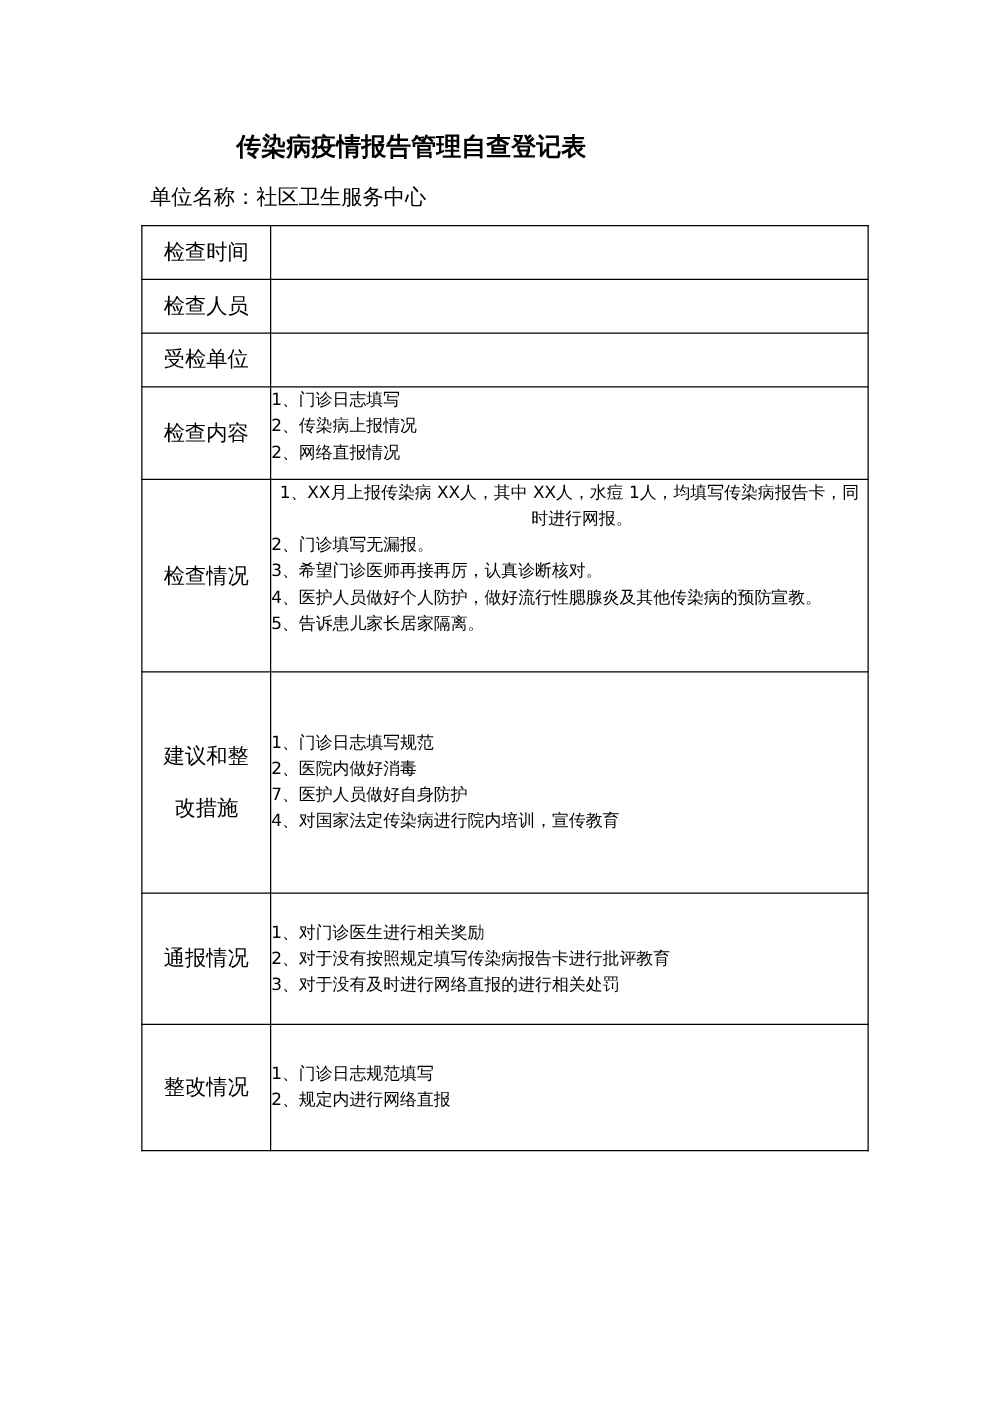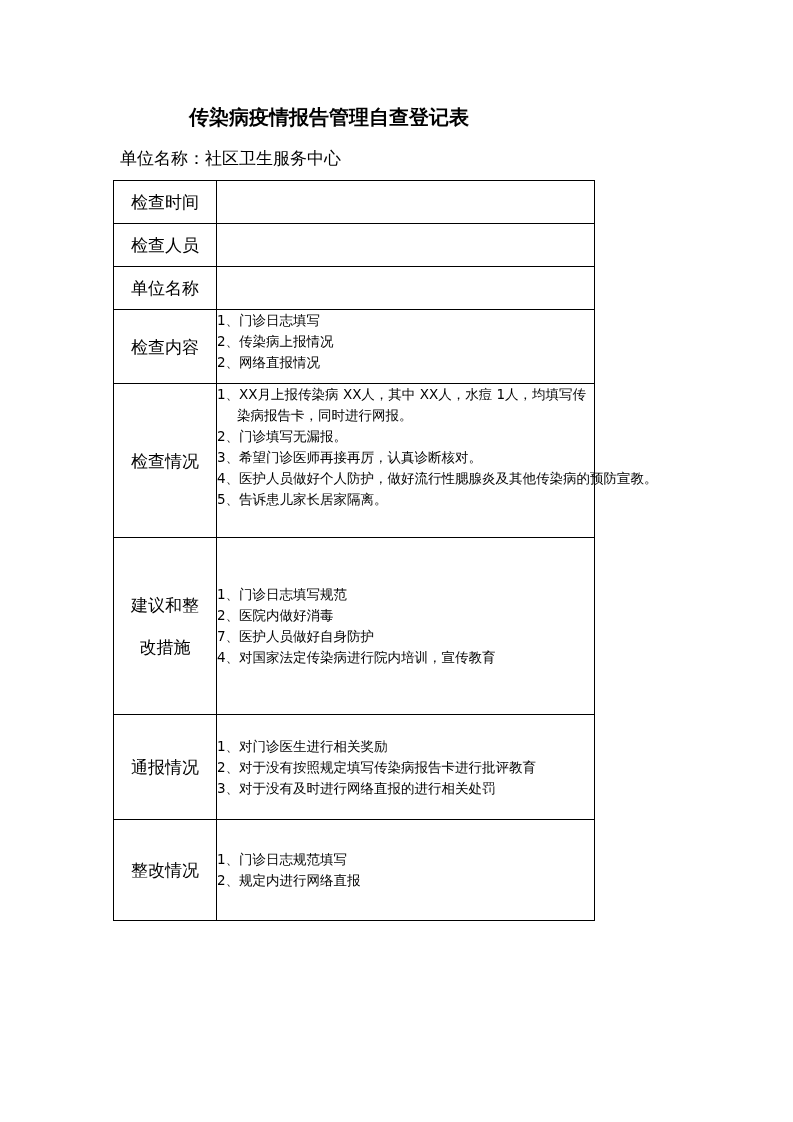--- a/index.html
+++ b/index.html
@@ -30,21 +30,21 @@
       position: absolute;
       left: 120px;
       top: 146px;
       font-size: 17px;
       line-height: 24px;
     }
     table.form {
       position: absolute;
       left: 113px;
       top: 180px;
-      width: 482px;
+      width: 582px;
       border-collapse: collapse;
       table-layout: fixed;
     }
     table.form td {
       border: 1px solid #000000;
       padding: 0;
       vertical-align: middle;
     }
     td.label-cell {
       width: 102px;
@@ -67,41 +67,42 @@
       vertical-align: top;
     }
     .item {
       display: block;
       white-space: nowrap;
     }
     .item.wrap {
       white-space: normal;
       padding-left: 20px;
       text-indent: -20px;
+      text-align: center;
     }
   </style>
 </head>
 <body>
 
 <div class="doc-title">传染病疫情报告管理自查登记表</div>
 
 <div class="unit-line"><span>单位名称：</span><span>社区卫生服务中心</span></div>
 
 <table class="form">
   <tbody>
     <tr style="height:42px">
       <td class="label-cell">检查时间</td>
       <td class="content-cell"></td>
     </tr>
     <tr style="height:42px">
       <td class="label-cell">检查人员</td>
       <td class="content-cell"></td>
     </tr>
     <tr style="height:42px">
-      <td class="label-cell">单位名称</td>
+      <td class="label-cell">受检单位</td>
       <td class="content-cell"></td>
     </tr>
     <tr style="height:74px">
       <td class="label-cell">检查内容</td>
       <td class="content-cell top" style="padding-top:0px;margin-top:31px;">
         <span class="item">1、门诊日志填写</span>
         <span class="item">2、传染病上报情况</span>
         <span class="item">2、网络直报情况</span>
       </td>
     </tr>

